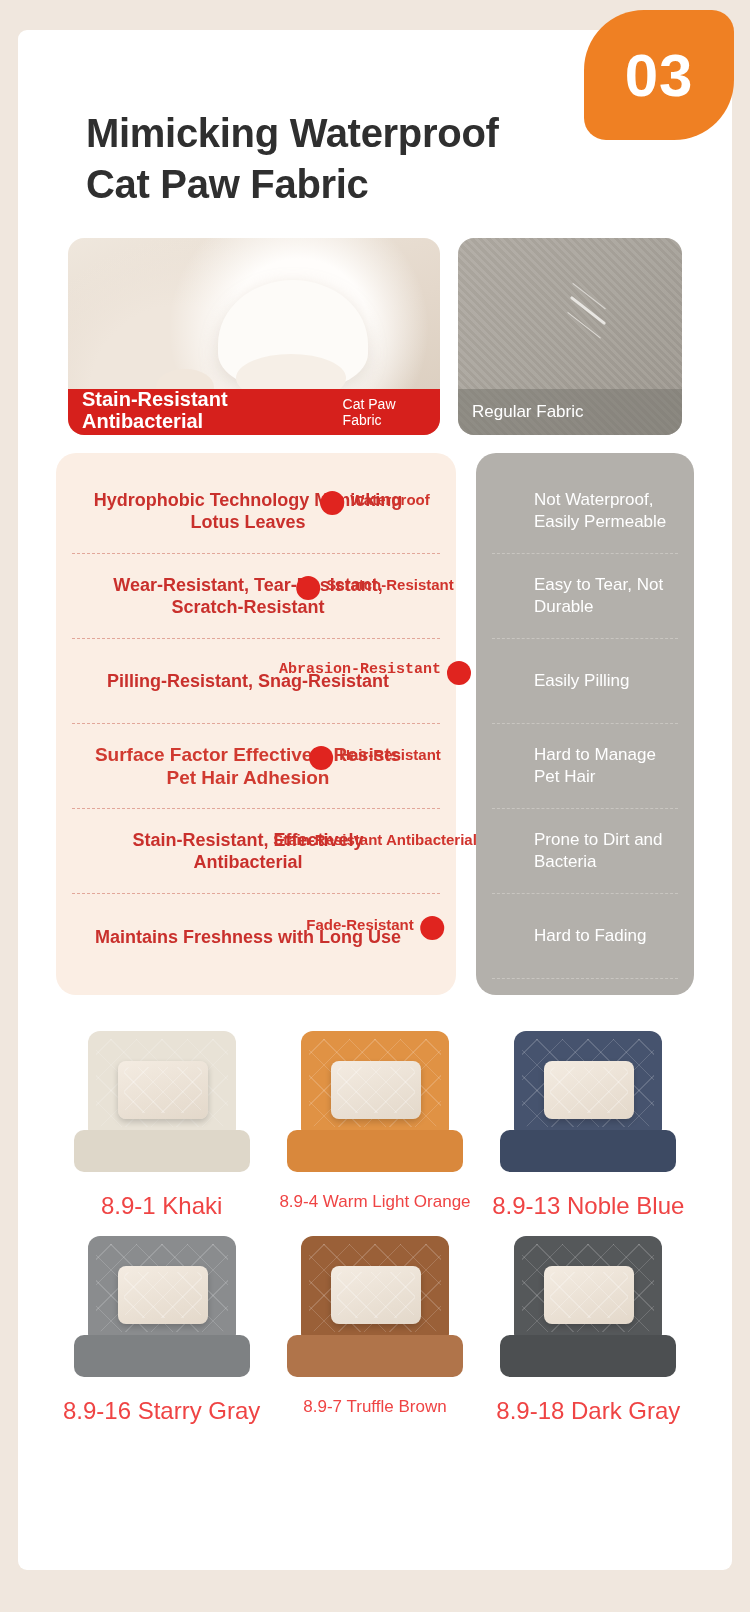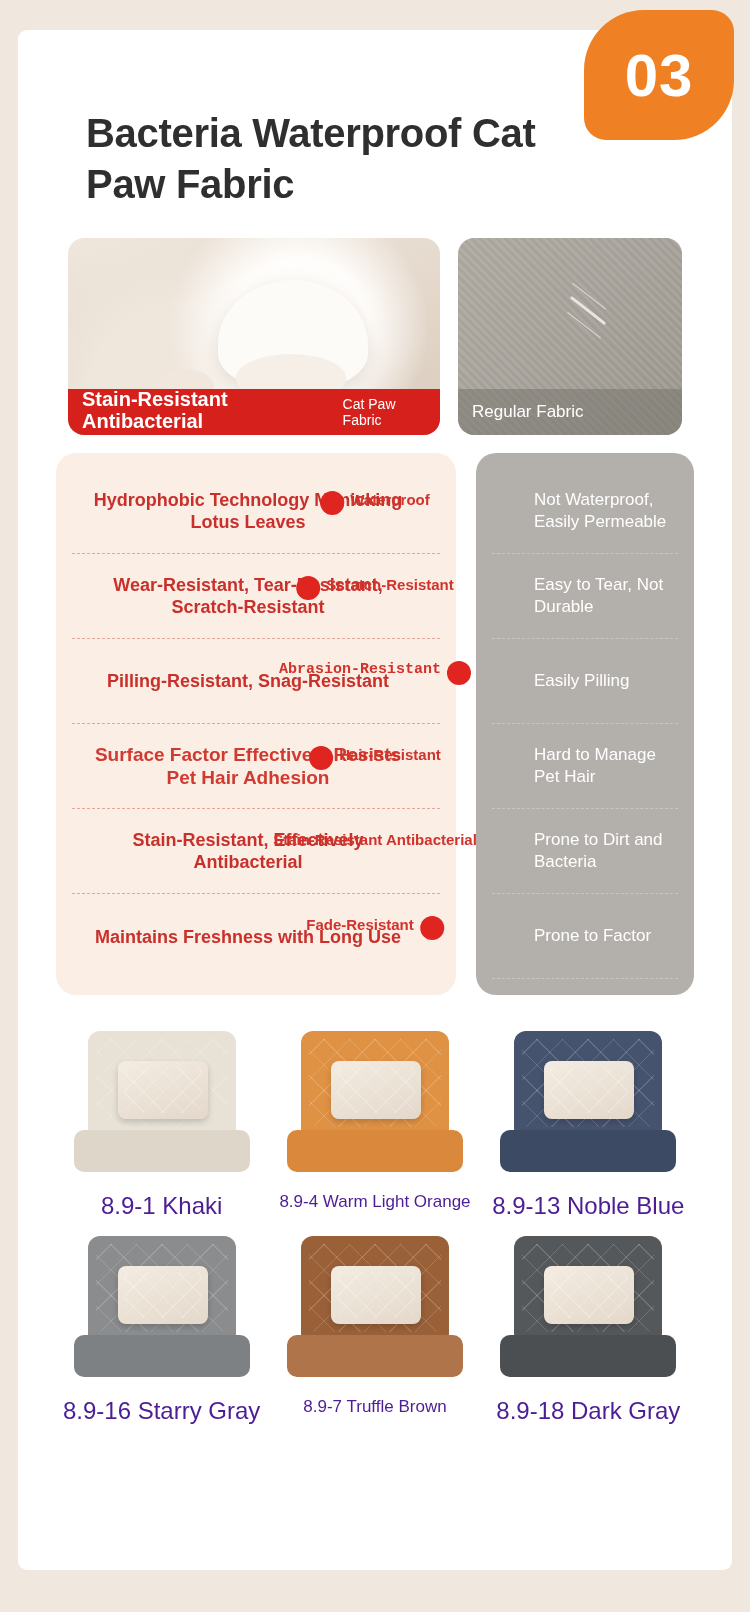--- a/index.html
+++ b/index.html
@@ -251,33 +251,33 @@
     content:"";
     position:absolute; inset:8px;
     border-radius:8px;
     background:
       repeating-linear-gradient(45deg, rgba(255,255,255,.16) 0 1px, rgba(0,0,0,0) 1px 18px),
       repeating-linear-gradient(-45deg, rgba(255,255,255,.16) 0 1px, rgba(0,0,0,0) 1px 18px);
   }
   .cname {
     margin-top: 12px;
     font-size: 24px;
-    color: #4c1d95;
+    color: #ef4444;
   }
   .cname.small { font-size: 17px; }
 </style>
 </head>
 <body>
 
 <div class="page">
   <div class="card">
 
     <div class="step-badge">03</div>
 
-    <h1 class="title">Bacteria Waterproof Cat Paw Fabric</h1>
+    <h1 class="title">Mimicking Waterproof Cat Paw Fabric</h1>
 
     <div class="img-row">
       <div class="img-box left">
         <div class="paw-photo">
           <div class="paw-shape"></div>
           <div class="paw-toe"></div>
         </div>
         <div class="caption-bar">
           <span class="caption-main">Stain-Resistant Antibacterial</span>
           <span class="caption-sub">Cat Paw Fabric</span>
@@ -325,21 +325,21 @@
         <div class="prow">
             <div class="ptext">Easily Pilling</div>
           </div>
         <div class="prow">
             <div class="ptext">Hard to Manage Pet Hair</div>
           </div>
         <div class="prow">
             <div class="ptext">Prone to Dirt and Bacteria</div>
           </div>
         <div class="prow">
-            <div class="ptext">Prone to Factor</div>
+            <div class="ptext">Hard to Fading</div>
           </div>
       </div>
 
       <div class="pills">
         <div class="pill" style="top:38px;">
           <span class="dot"></span>
           <span class="plabel">Waterproof</span>
         </div>
         <div class="pill" style="top:123px;">
           <span class="dot"></span>

